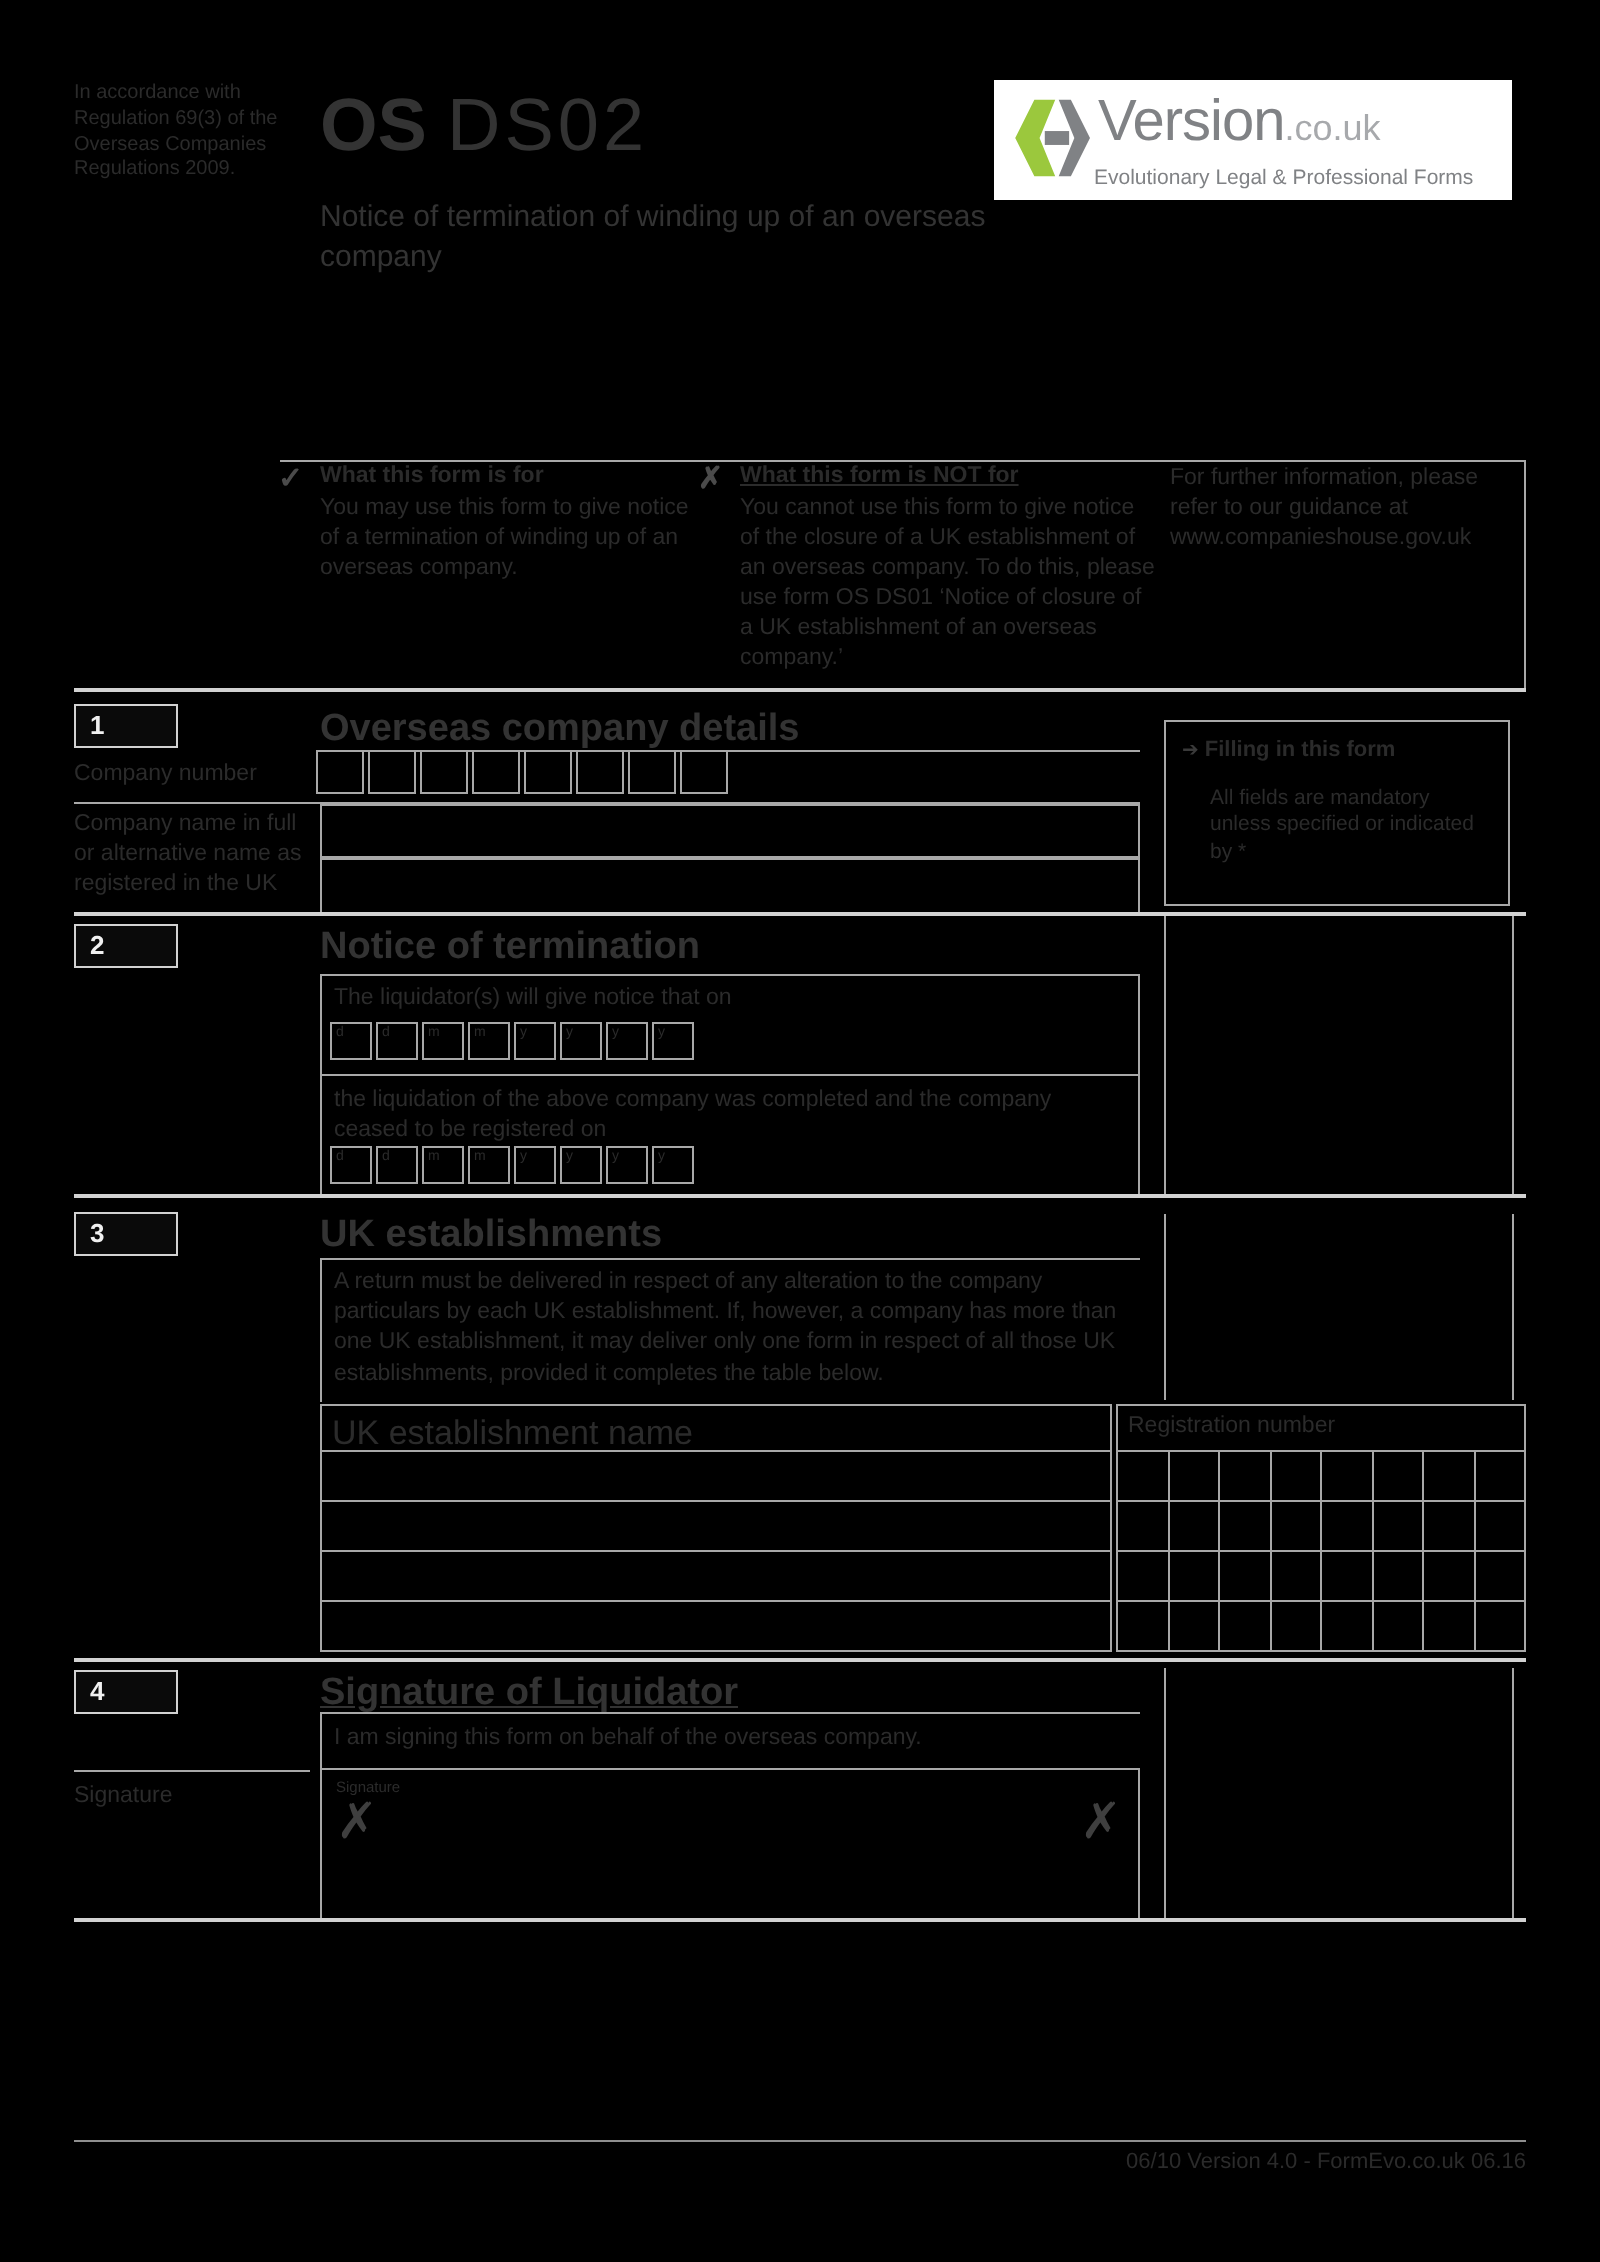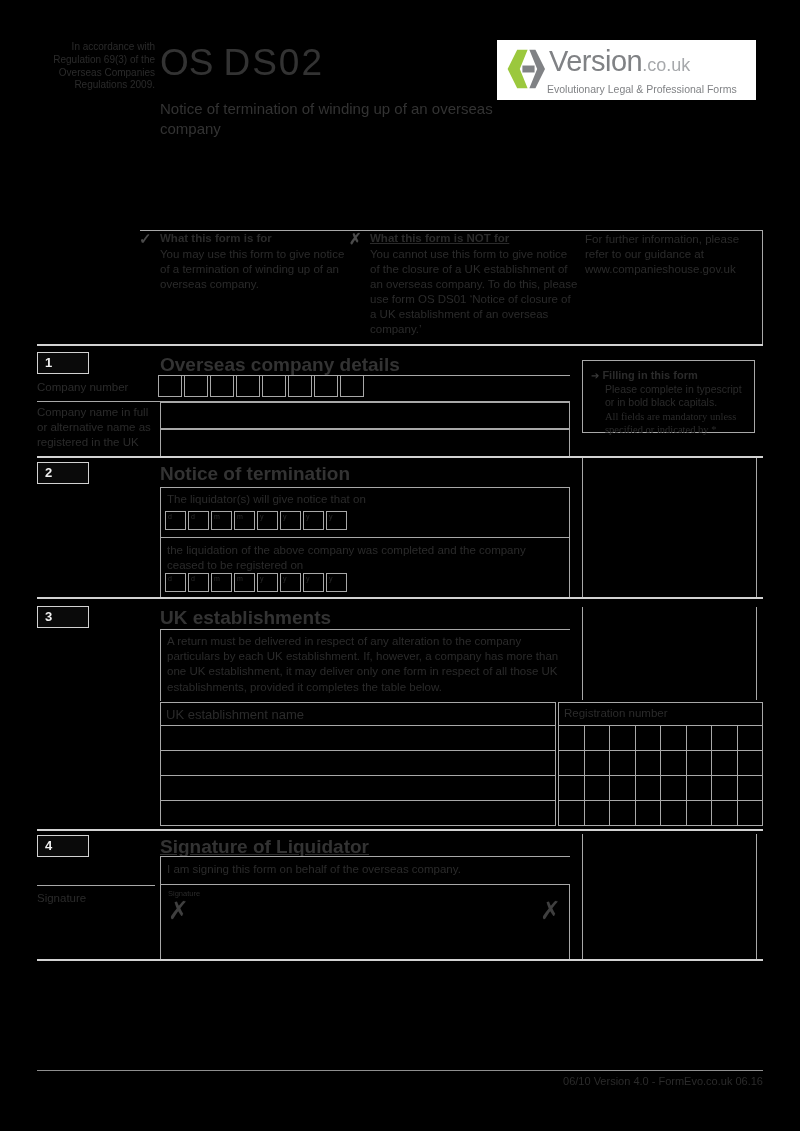--- a/index.html
+++ b/index.html
@@ -5,28 +5,28 @@
   :root{
     --page-bg:#000000; --ink:#2b2b2b; --ink-strong:#333333; --line:#a8a8a8;
     --divider:#d2d2d2; --numeral:#f0f0f0; --num-box-bg:#0a0a0a; --icon:#4a4a4a;
     --logo-bg:#ffffff; --logo-green:#9bc83d; --logo-gray:#808285; --logo-light-gray:#a7a9ac;
   }
   *{margin:0;padding:0;box-sizing:border-box;}
   html,body{background:#000;}
   body{font-family:"Liberation Sans", sans-serif;}
   .page{position:relative;width:800px;height:1131px;background:var(--page-bg);overflow:hidden;}
   .abs{position:absolute;}
-  .txt{color:var(--ink);text-align:right;}
+  .txt{color:var(--ink);}
   .hline{position:absolute;height:1px;background:var(--line);}
   .vline{position:absolute;width:1px;background:var(--line);}
   .divider{position:absolute;height:2px;background:var(--divider);}
 
   .reg-note{left:37px;top:41px;width:118px;font-size:10px;line-height:1.28;}
   .form-code{left:160px;top:42px;font-size:37px;color:var(--ink-strong);letter-spacing:0px;}
-  .form-code .bold{font-weight:400;}
+  .form-code .bold{font-weight:700;}
   .form-code .light{font-weight:400;margin-left:10px;letter-spacing:2px;}
   .form-title{left:160px;top:99px;width:345px;font-size:15px;line-height:1.32;color:var(--ink-strong);}
 
   .logo{left:497px;top:40px;width:259px;height:60px;background:var(--logo-bg);}
   .logo-brand{position:absolute;left:52px;top:5px;font-size:29px;color:var(--logo-gray);letter-spacing:-0.5px;}
   .logo-brand .suffix{font-size:18px;color:var(--logo-light-gray);letter-spacing:0;}
   .logo-tagline{position:absolute;left:50px;top:43px;width:204px;font-size:10.5px;color:var(--logo-gray);text-align:left;}
 
   .info-head{font-size:11.5px;font-weight:700;color:var(--ink);}
   .info-body{font-size:11.5px;line-height:1.3;color:var(--ink);}
@@ -37,31 +37,31 @@
     line-height:20px;padding-left:7px;}
   .sec-title{position:absolute;left:160px;font-size:19px;font-weight:700;color:var(--ink-strong);}
   .label{font-size:11.5px;color:var(--ink);line-height:1.3;}
 
   .cellrow{position:absolute;display:flex;}
   .cell{width:24px;height:22px;border:1px solid var(--line);margin-right:2px;background:transparent;}
   .datecell{width:21px;height:19px;border:1px solid var(--line);margin-right:2px;font-size:7px;
     color:var(--ink);padding:1px 0 0 2px;line-height:1;}
   .namerow{position:absolute;left:160px;width:410px;height:27px;border:1px solid var(--line);}
 
-  .sidebar-box{position:absolute;left:582px;top:360px;width:173px;height:73px;border:1px solid var(--line);
+  .sidebar-box{position:absolute;left:582px;top:360px;width:173px;height:93px;border:1px solid var(--line);
     padding:7px 8px;font-size:10.5px;line-height:1.28;color:var(--ink);}
   .sidebar-box .head{font-weight:700;font-size:11px;}
   .arrow-ic{color:#3a3a3a;margin-right:3px;font-size:10px;}
 
   .contentbox{position:absolute;left:160px;width:410px;border:1px solid var(--line);border-bottom:none;}
   .body-txt{font-size:11.5px;line-height:1.32;color:var(--ink);}
 
   .t-wrap{position:absolute;left:160px;top:702px;width:603px;}
   .t-head{display:flex;height:24px;}
-  .t-h1{width:396px;border:1px solid var(--line);margin-right:2px;font-size:13px;color:var(--ink);padding:4px 0 12px 5px;}
+  .t-h1{width:396px;border:1px solid var(--line);margin-right:2px;font-size:17px;color:var(--ink);padding:4px 0 12px 5px;}
   .t-h2{width:205px;border:1px solid var(--line);font-size:11.5px;color:var(--ink);padding:4px 0 0 5px;}
   .t-row{display:flex;height:25px;}
   .t-name{width:396px;border:1px solid var(--line);border-top:none;margin-right:2px;}
   .t-digits{width:205px;display:flex;border-left:1px solid var(--line);}
   .t-digit{flex:1;border-right:1px solid var(--line);border-bottom:1px solid var(--line);}
 
   .sig-statement-box{position:absolute;left:160px;top:856px;width:410px;height:29px;
     border-left:1px solid var(--line);border-bottom:1px solid var(--line);}
   .sig-box{position:absolute;left:160px;top:885px;width:410px;height:74px;
     border-left:1px solid var(--line);border-right:1px solid var(--line);}
@@ -114,22 +114,21 @@
     <div class="cell"></div>
     <div class="cell"></div>
   </div>
   <div class="hline" style="left:37px;top:401px;width:533px;"></div>
   <div class="abs label" style="left:37px;top:405px;width:122px;">Company name in full or alternative name as registered in the UK</div>
   <div class="namerow" style="top:402px;"></div>
   <div class="namerow" style="top:429px;height:28px;"></div>
 
   <div class="sidebar-box">
     <div><span class="arrow-ic">➔</span><span class="head">Filling in this form</span></div>
-    <div style="margin-left:14px;">Please complete in typescript or in bold black capitals.</div>
-    <div style="margin-left:14px;margin-top:0;font-family:Liberation Serif, serif;">All fields are mandatory unless specified or indicated by *</div>
+    <div style="margin-left:14px;margin-top:10px;">All fields are mandatory unless specified or indicated by *</div>
   </div>
   <div class="divider" style="left:37px;top:456px;width:726px;"></div>
 
   <div class="numbox" style="top:462px;">2</div>
   <div class="sec-title" style="top:463px;">Notice of termination</div>
   <div class="contentbox" style="top:487px;height:110px;"></div>
   <div class="abs body-txt" style="left:167px;top:492px;width:396px;">The liquidator(s) will give notice that on</div>
   <div class="cellrow" style="left:165px;top:511px;">
     <div class="datecell">d</div>
     <div class="datecell">d</div>

